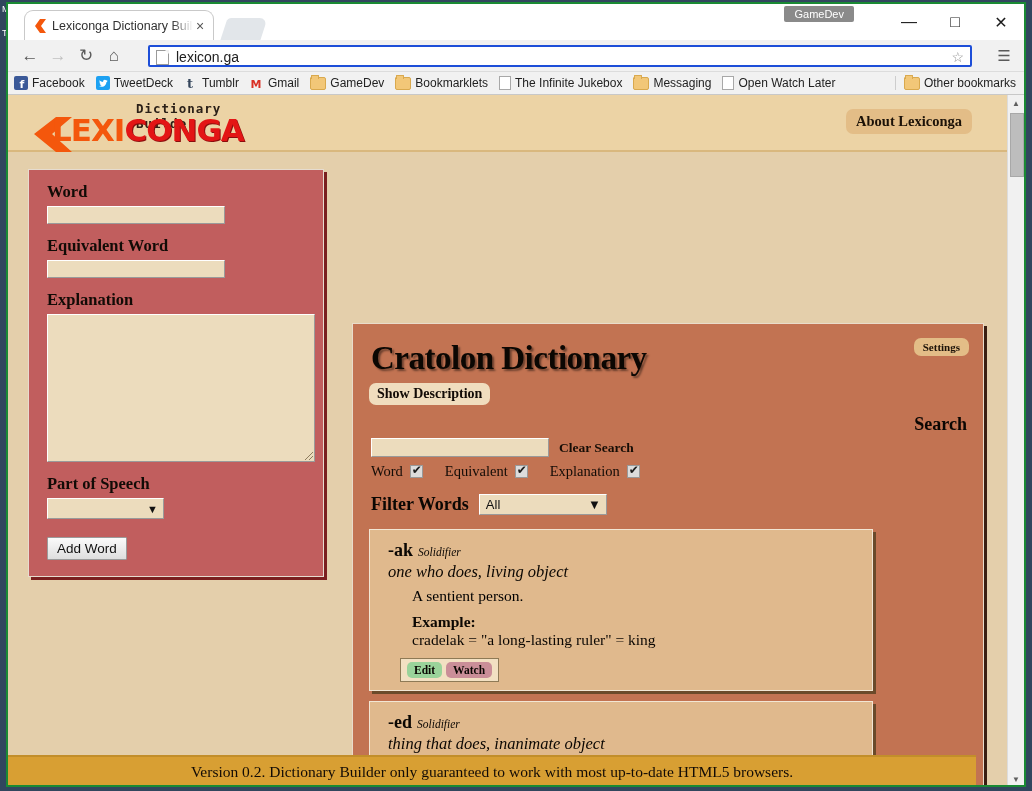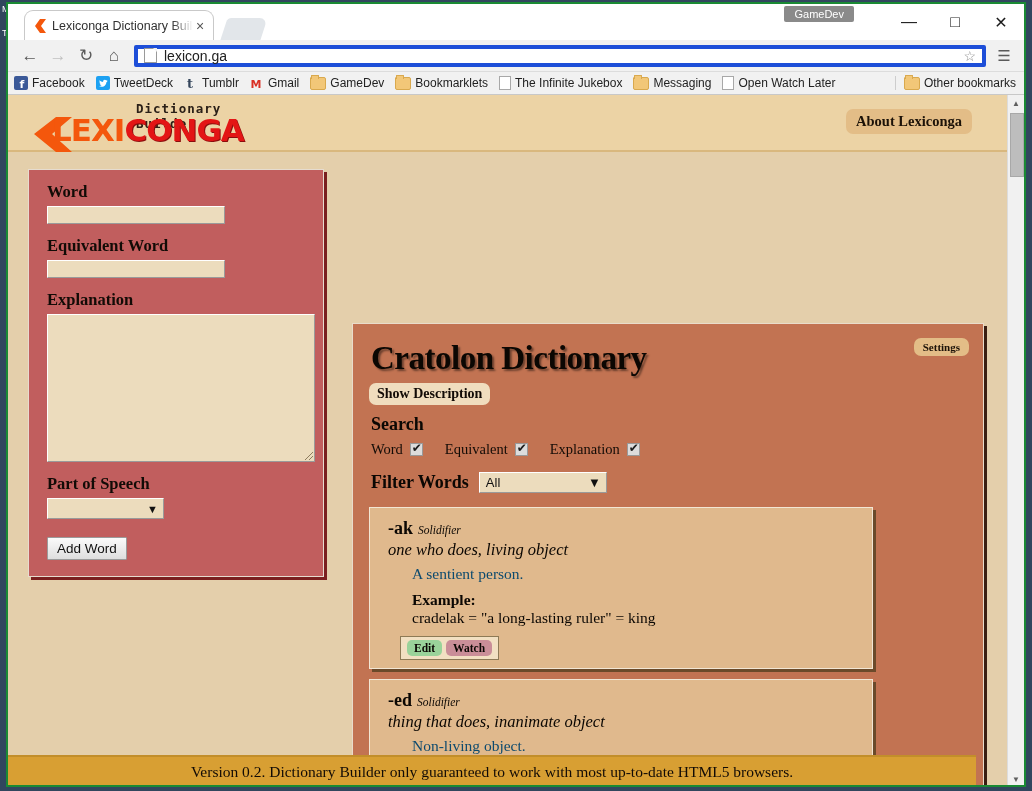--- a/index.html
+++ b/index.html
@@ -47,22 +47,22 @@
   #gamedev-label{
     position:absolute;right:170px;top:2px;background:#8a8a8a;color:#fff;
     font-size:11px;padding:2px 10px;border-radius:2px;
   }
 
   
   #toolbar{height:31px;background:#f1f1f1;display:flex;align-items:center;padding:0 8px;border-bottom:1px solid #dcdcdc;}
   .navbtn{width:28px;height:28px;display:flex;align-items:center;justify-content:center;color:#5a5a5a;font-size:17px;}
   .navbtn.dim{color:#c0c0c0;}
   #urlbar{
-    flex:1;height:22px;margin:0 6px;background:#fff;border:4px solid #1d4ed8;border-radius:2px;
-    display:flex;align-items:center;padding:0 6px;box-sizing:border-box;
+    flex:1;height:22px;margin:0 20px;background:#fff;border:2px solid #1d4ed8;border-radius:2px;
+    display:flex;align-items:flex-end;padding:0 6px;box-sizing:border-box;
   }
   #urlbar .pageicon{width:11px;height:13px;border:1px solid #9a9a9a;background:#fff;margin-right:7px;position:relative;flex:none;}
   #urlbar .pageicon:after{content:"";position:absolute;right:-1px;top:-1px;border-top:4px solid #f1f1f1;border-left:4px solid transparent;}
   #urlbar .urltext{flex:1;font-size:14px;color:#202020;}
   #urlbar .starbtn{color:#8d8d8d;font-size:14px;}
   #menubtn{width:24px;display:flex;align-items:center;justify-content:center;color:#5a5a5a;font-size:15px;}
 
   
   #bookmarks{height:22px;background:#f1f1f1;display:flex;align-items:center;padding:0 6px;font-size:12px;color:#222;border-bottom:1px solid #c8c8c8;position:relative;}
   .bm{display:flex;align-items:center;margin-right:11px;white-space:nowrap;}
@@ -150,21 +150,21 @@
     margin:0 0 6px 2px;text-shadow:2px 2px 2px rgba(0,0,0,.45);letter-spacing:-.5px;
   }
   #settings-btn{
     position:absolute;right:14px;top:14px;background:#e3bd87;border-radius:7px;
     padding:3px 9px;font-weight:bold;font-size:11px;color:#1c1208;
   }
   .tanbtn{
     display:inline-block;background:#f0ddbe;border-radius:7px;padding:3px 8px;
     font-weight:bold;font-size:14px;color:#120b06;
   }
-  .sectlabel{font-weight:bold;font-size:18px;color:#0b0703;margin:9px 0 3px 2px;}
+  .sectlabel{font-weight:bold;font-size:18px;color:#0b0703;margin:9px 0 3px 2px;text-align:right;}
   #searchrow{display:flex;align-items:center;margin-left:2px;}
   #search-input{
     width:178px;height:19px;background:#ecdcbd;border:1px solid #fff;
     border-right-color:#9a9a9a;border-bottom-color:#9a9a9a;box-sizing:border-box;
   }
   #clear-search{margin-left:10px;font-weight:bold;font-size:13.5px;color:#150d06;}
   #checkrow{display:flex;align-items:center;margin:6px 0 0 2px;font-size:14.5px;color:#120b06;}
   #checkrow .cbgroup{display:flex;align-items:center;margin-right:22px;}
   .cbox{
     width:13px;height:13px;margin-left:7px;background:#dcdcdc;border:1px solid #999;
@@ -185,21 +185,21 @@
   #entries{margin-top:14px;}
   .entry{
     background:#e0b98d;border:1px solid #f2e6d4;box-shadow:3px 3px 0 #6b4a2a;
     padding:10px 14px 8px 18px;margin-bottom:10px;box-sizing:border-box;
     width:504px;
   }
   .e-headline{font-size:18px;color:#0b0703;}
   .e-word{font-weight:bold;}
   .e-pos{font-style:italic;font-size:11.5px;margin-left:5px;}
   .e-def{font-style:italic;font-size:16.5px;color:#0b0703;margin-top:1px;}
-  .e-expl{font-size:15.5px;color:#0c4a6e;margin:5px 0 0 24px;}
+  .e-expl{font-size:15.5px;color:#000000;margin:5px 0 0 24px;}
   .e-exlabel{font-weight:bold;font-size:15.5px;color:#0b0703;margin:8px 0 0 24px;}
   .e-ex{font-size:15.5px;color:#0b0703;margin:0 0 0 24px;}
   .e-actions{
     display:inline-block;background:#f2e0c2;border:1px solid #8e7a56;
     padding:3px 6px;margin:9px 0 0 12px;
   }
   .minibtn{display:inline-block;border-radius:5px;padding:2px 7px;font-weight:bold;font-size:11.5px;color:#0b0703;}
   .minibtn.edit{background:#9ad39a;margin-right:4px;}
   .minibtn.del{background:#ca8e98;}
 
@@ -360,20 +360,24 @@
         <div id="add-word-btn">Add Word</div>
       </div>
 
       <div id="dictpanel">
         <div id="dictinner">
           <div id="settings-btn">Settings</div>
           <div id="dict-title">Cratolon Dictionary</div>
           <div class="tanbtn">Show Description</div>
 
           <div class="sectlabel">Search</div>
+          <div id="searchrow">
+            <div id="search-input" title=""></div>
+            <div id="clear-search">Clear Search</div>
+          </div>
 
           <div id="checkrow">
             <div class="cbgroup">
               <span>Word</span>
               <span class="cbox"></span>
             </div>
             <div class="cbgroup">
               <span>Equivalent</span>
               <span class="cbox"></span>
             </div>

